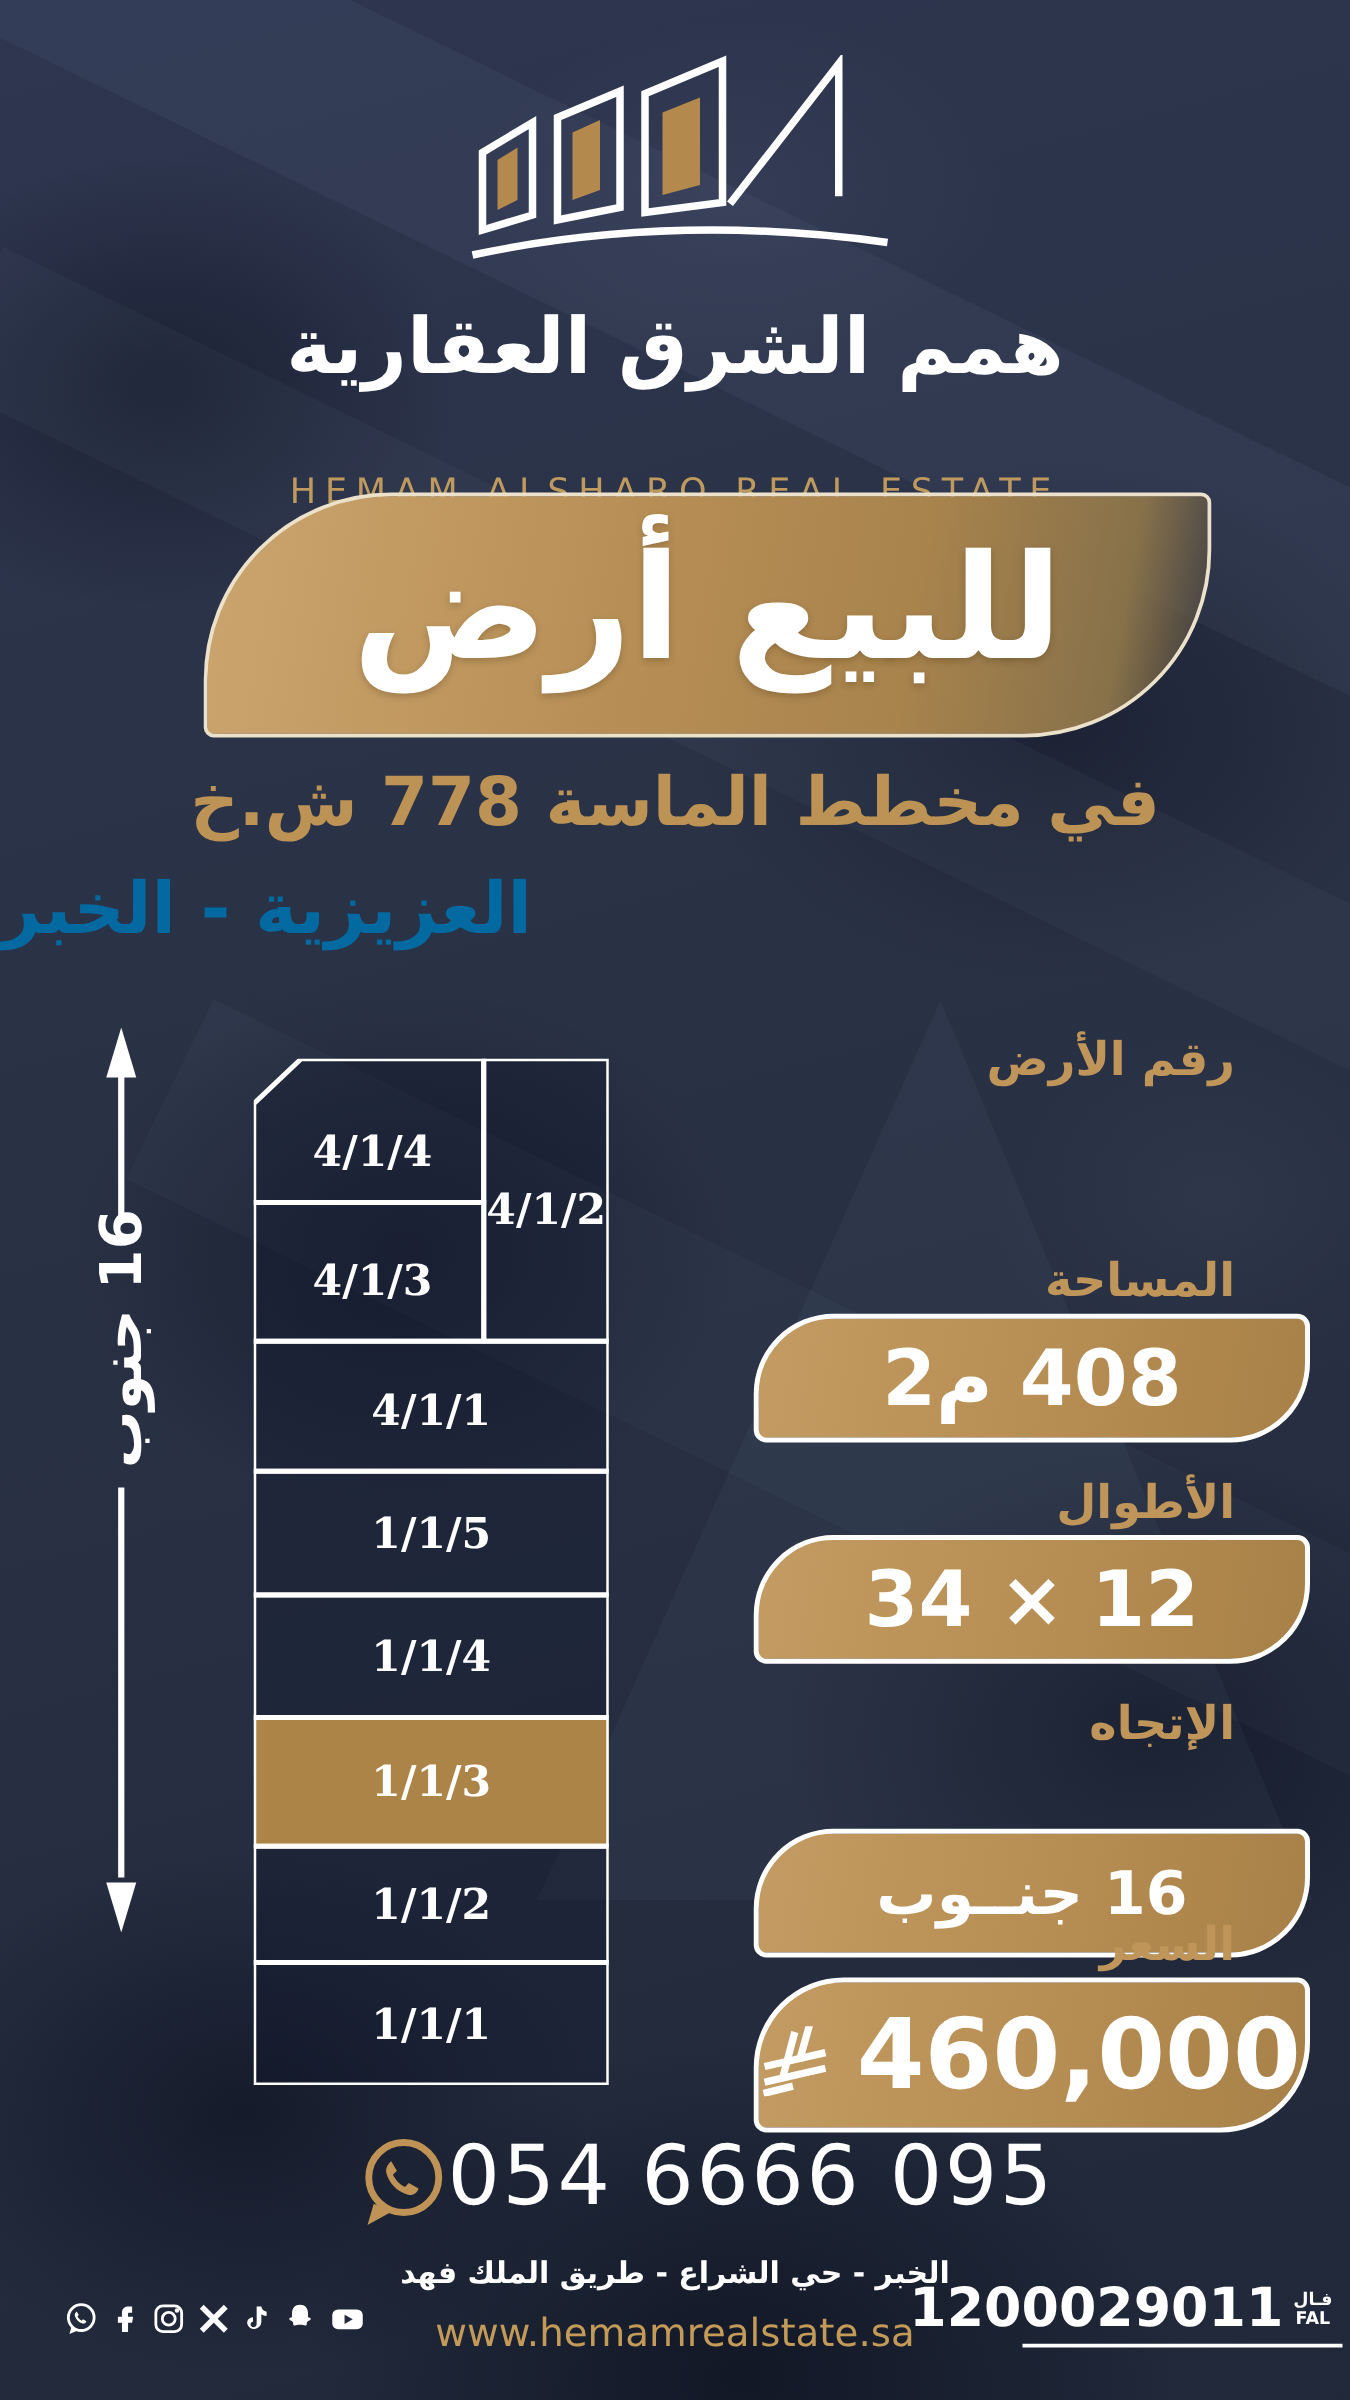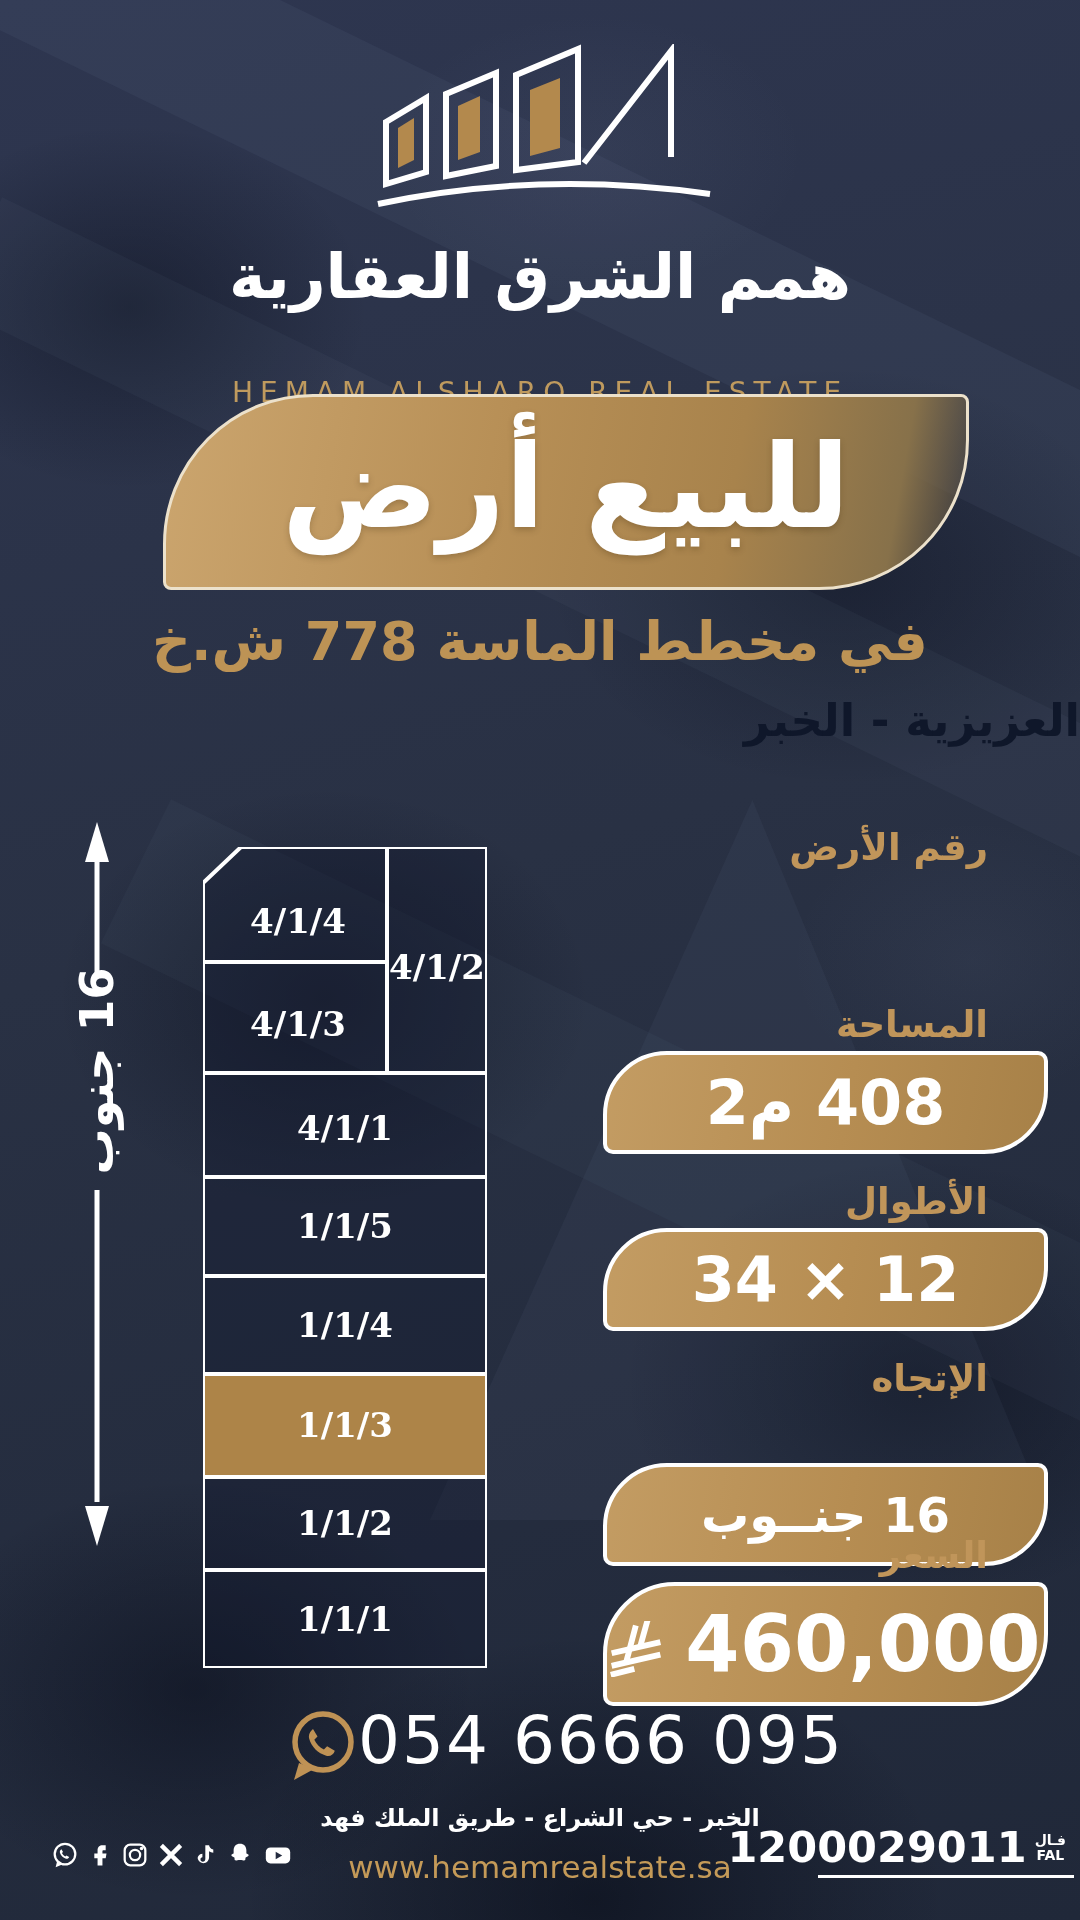--- a/index.html
+++ b/index.html
@@ -38,22 +38,22 @@
   
   .banner{position:absolute;left:163px;top:394px;width:806px;height:196px;
     background:linear-gradient(100deg,#cba56e 0%,#b78f56 42%,#a8834c 70%,#87714a 90%,rgba(80,72,62,.35) 100%);
     border:3px solid #ece1cb;border-radius:150px 8px 150px 8px;
     display:flex;align-items:center;justify-content:center;box-sizing:border-box;}
   .banner-title{color:#fff;font-size:116px;font-weight:bold;direction:rtl;
     line-height:1;padding-bottom:10px;text-shadow:0 3px 6px rgba(60,40,10,.25);}
 
   .plan-line{position:absolute;left:0;top:610px;width:100%;text-align:center;
     color:#bd9355;font-size:54px;font-weight:bold;direction:rtl;}
-  .location-line{position:absolute;left:0;top:694px;width:100%;text-align:right;
-    color:#0f172a;font-size:45px;font-weight:bold;direction:rtl;}
+  .location-line{position:absolute;left:0;top:694px;width:100%;text-align:left;
+    color:#0369a1;font-size:57px;font-weight:bold;direction:rtl;}
 
   
   .plabel{position:absolute;right:92px;color:#c0955a;font-size:37px;font-weight:bold;direction:rtl;}
   .pill{position:absolute;left:603px;width:445px;height:103px;box-sizing:border-box;
     background:linear-gradient(100deg,#c39c63 0%,#b68d52 55%,#a78148 100%);
     border:4px solid #fff;border-radius:64px 10px 64px 10px;
     display:flex;align-items:center;justify-content:center;gap:18px;
     color:#fff;font-weight:bold;direction:rtl;}
   .l1{top:826px;} .p1{top:874px;font-size:66px;direction:ltr;}
   .l2{top:1003px;} .p2{top:1051px;font-size:62px;}

